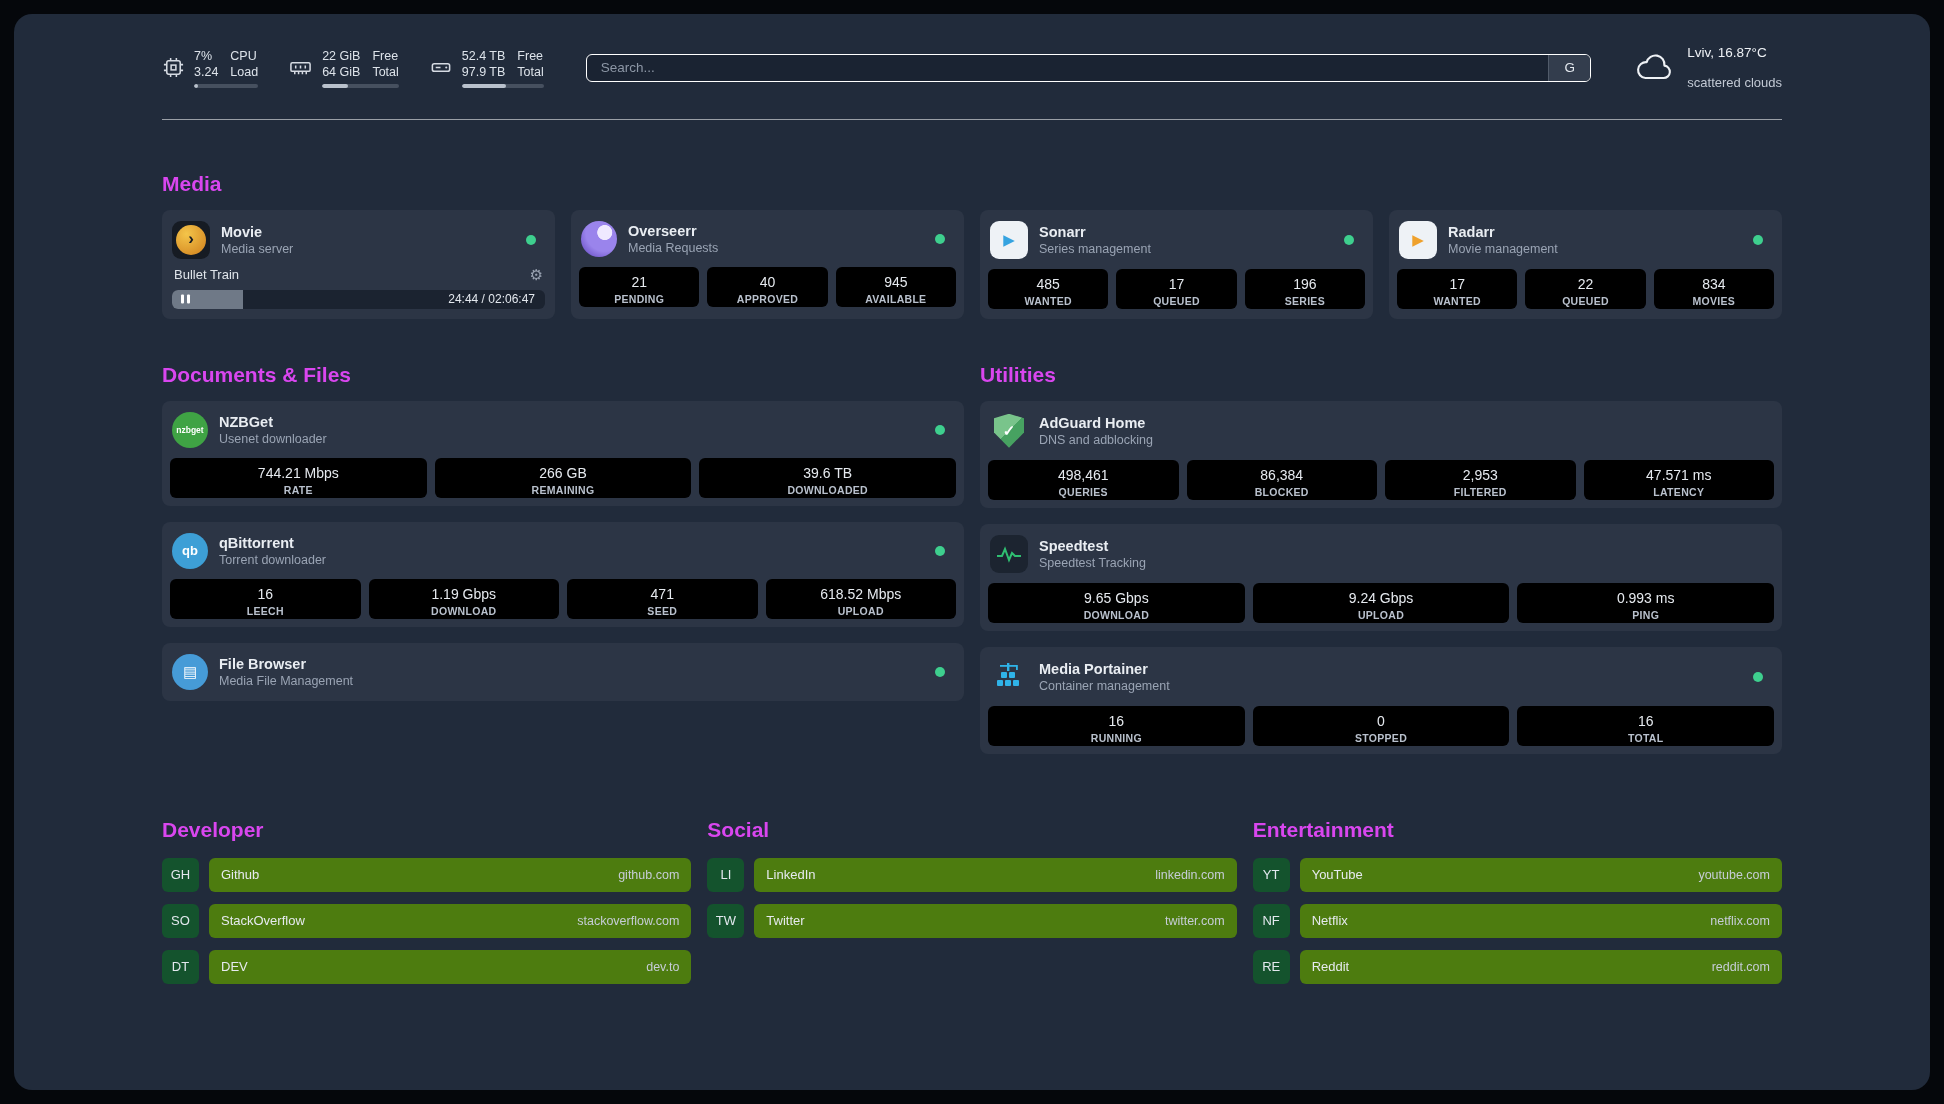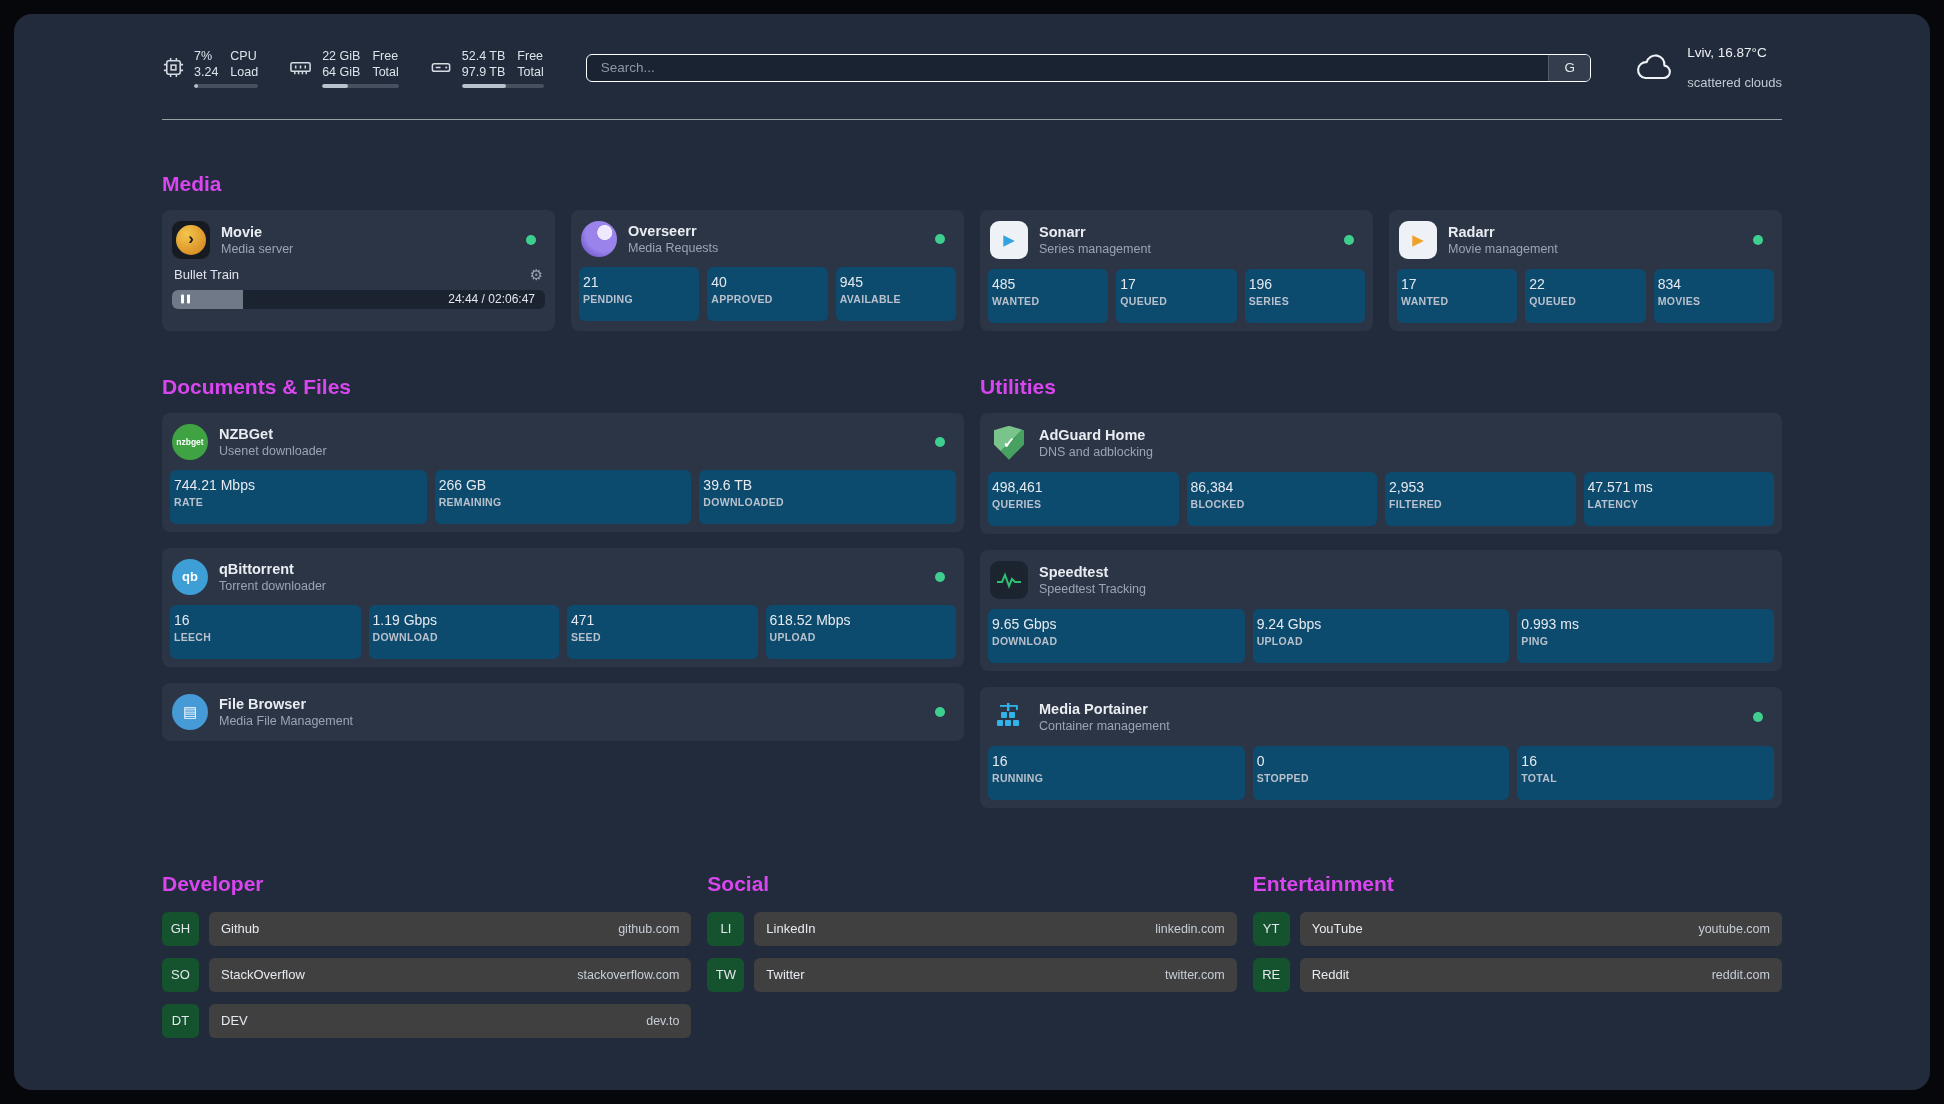--- a/index.html
+++ b/index.html
@@ -38,21 +38,21 @@
   
   .card { background:#2c3545; border-radius:8px; padding:8px; cursor:pointer; }
   .card-head { display:flex; align-items:center; gap:11px; padding:3px 6px 3px 2px; }
   .svc-icon { width:38px; height:38px; flex:0 0 auto; display:flex; align-items:center; justify-content:center; border-radius:9px; overflow:hidden; }
   .svc-meta { flex:1; min-width:0; }
   .svc-name { font-size:14.5px; font-weight:600; color:#e9edf2; }
   .svc-sub { font-size:12.5px; color:#9aa4b4; margin-top:2px; }
   .dot { width:10px; height:10px; border-radius:50%; background:#3ecf8e; margin-right:5px; flex:0 0 auto; }
 
   .stats { display:flex; gap:8px; margin-top:7px; }
-  .stat { flex:1; background:#0c4a6e; border-radius:6px; padding:7px 4px 16px; }
+  .stat { flex:1; background:#000000; border-radius:6px; text-align:center; padding:7px 4px 2px; }
   .stat-v { font-size:14px; color:#e6eaef; }
   .stat-l { font-size:10.5px; font-weight:700; color:#b9c1cd; margin-top:3px; letter-spacing:.3px; }
 
   
   .np { margin:4px 2px 2px; }
   .np-top { display:flex; align-items:center; justify-content:space-between; font-size:13px; color:#dfe4ea; margin:0 2px 6px; }
   .gear { color:#98a1b0; font-size:15px; cursor:pointer; }
   .np-bar { position:relative; height:19px; border-radius:6px; background:#1b2330; overflow:hidden;padding-left:29px; }
   .np-fill { position:absolute; left:0; top:0; bottom:0; background:#6f7987; }
   .np-pause { position:absolute; left:9px; top:50%; transform:translateY(-50%); display:flex; gap:3px; cursor:pointer; }
@@ -70,21 +70,21 @@
   .icon-filebrowser { background:#469bd7; border-radius:50%; color:#fff; font-size:15px; width:36px; height:36px; }
   .icon-adguard { background:transparent; }
   .shield { width:30px; height:34px; background:linear-gradient(135deg,#79c48b 50%, #47a261 50%); clip-path:polygon(50% 0,100% 13%,100% 55%,50% 100%,0 55%,0 13%); display:flex; align-items:center; justify-content:center; color:#fff; font-size:15px; font-weight:700; }
   .icon-speedtest { background:#1c2430; }
   .icon-portainer { background:transparent; }
 
   
   .bm-group h2 { margin-bottom:16px; }
   .bm { display:flex; gap:10px; margin-bottom:12px; cursor:pointer; }
   .bm-abbr { width:37px; height:34px; background:#14532d; border-radius:6px; display:flex; align-items:center; justify-content:center; font-size:13px; color:#e3e8ee; flex:0 0 auto; }
-  .bm-row { flex:1; height:34px; background:#404040; border-radius:6px; display:flex; align-items:center; padding:0 12px; gap:18px; min-width:0; }
+  .bm-row { flex:1; height:34px; background:#4d7c0f; border-radius:6px; display:flex; align-items:center; padding:0 12px; gap:18px; min-width:0; }
   .bm-name { flex:1; font-size:13px; color:#e6eaef; }
   .bm-url { font-size:12.5px; color:#c6cdd7; }
 </style>
 </head>
 <body>
 
 <div class="frame">
 <div class="page">
 
   <header class="topbar">
@@ -514,20 +514,27 @@
     <section class="bm-group">
       <h2 class="section-title">Entertainment</h2>
       <div class="bm">
         <span class="bm-abbr">YT</span>
         <span class="bm-row">
               <span class="bm-name">YouTube</span>
               <span class="bm-url">youtube.com</span>
             </span>
       </div>
       <div class="bm">
+        <span class="bm-abbr">NF</span>
+        <span class="bm-row">
+              <span class="bm-name">Netflix</span>
+              <span class="bm-url">netflix.com</span>
+            </span>
+      </div>
+      <div class="bm">
         <span class="bm-abbr">RE</span>
         <span class="bm-row">
               <span class="bm-name">Reddit</span>
               <span class="bm-url">reddit.com</span>
             </span>
       </div>
     </section>
   </div>
 
 </div>

